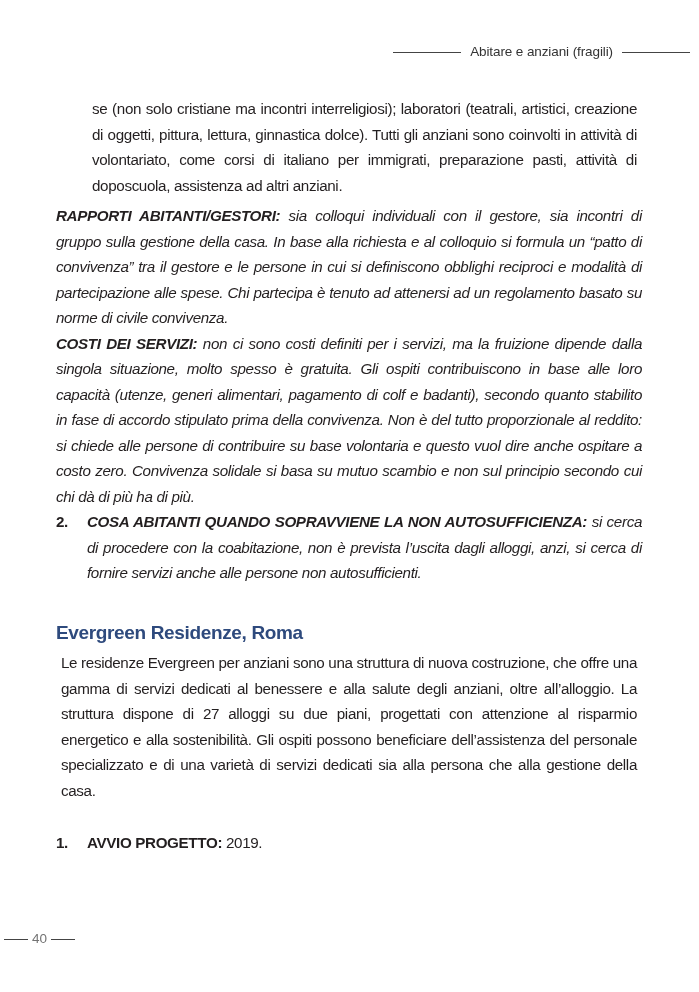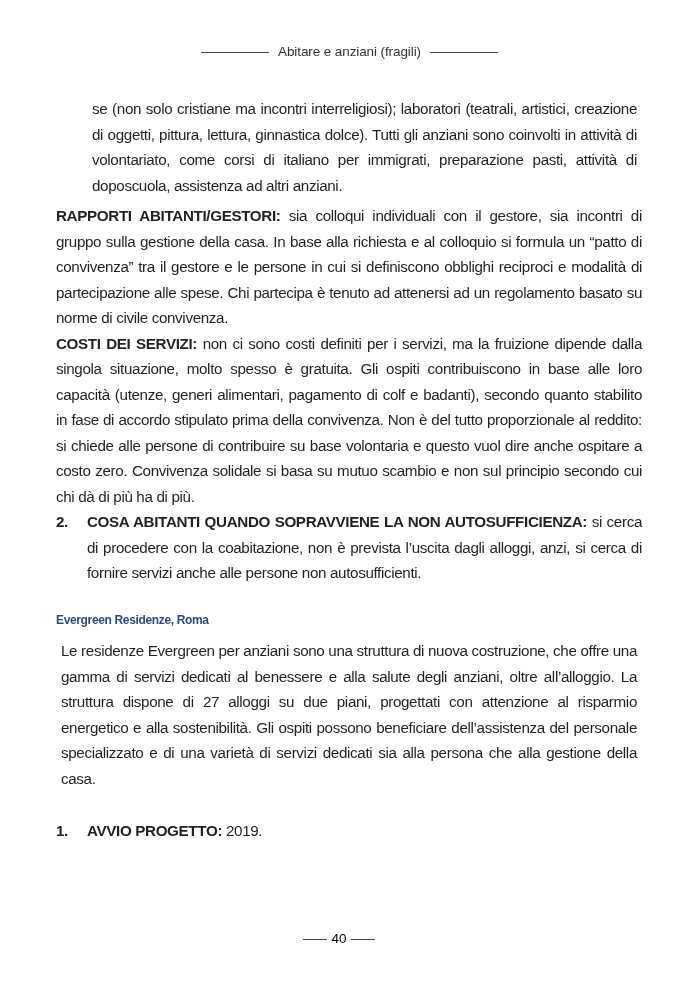--- a/index.html
+++ b/index.html
@@ -1,35 +1,35 @@
 <!DOCTYPE html>
 <html><head>
 <meta charset="utf-8">
 <style>
   html, body { margin: 0; padding: 0; background: #ffffff; }
   body { width: 699px; height: 992px; position: relative; overflow: hidden;
          font-family: "Liberation Sans", sans-serif; color: #231f20; }
-  .running-head { position: absolute; top: 44px; left: 0; width: 699px; text-align: center;
+  .running-head { position: absolute; top: 44px; left: 0; width: 699px; text-align: right;
                   font-size: 13.5px; color: #333; letter-spacing: -0.1px; }
   .running-head .rule { display: inline-block; width: 68px; height: 1px; background: #444;
                         vertical-align: middle; margin: 0 9px; }
   .content { position: absolute; top: 91px; left: 56px; width: 586px;
              font-size: 15.2px; line-height: 25.5px; letter-spacing: -0.35px; }
   .content p { margin: 5px; text-align: justify; }
   .item { display: flex; }
   .item .num { width: 31px; flex: none; font-weight: bold; }
-  .item .txt { flex: 1; text-align: justify; }
+  .item .txt { flex: 1; text-align: justify; font-style: italic; }
   .indent { padding-left: 31px; text-align: justify; }
   b { font-weight: bold; }
-  .section-title { color: #2e4a7d; font-weight: bold; margin-top: 22px; font-size: 12px; }
+  .section-title { color: #2e4a7d; font-weight: bold; margin-top: 34px; font-size: 19px; }
   .intro { text-align: justify; }
   .item-last { margin-top: 27px; display: flex; }
   .item-last .num { width: 31px; flex: none; font-weight: bold; }
-  .folio { position: absolute; top: 931px; left: 0; width: 678px; text-align: center;
-           font-size: 13.5px; color: #000000; }
+  .folio { position: absolute; top: 931px; left: 0; width: 678px; 
+           font-size: 13.5px; color: #737373; }
   .folio .rule { display: inline-block; width: 24px; height: 1px; background: #444;
                  vertical-align: middle; margin: 0 4px; }
 </style>
 </head>
 <body>
 
 <div class="running-head">
   <span class="rule"></span><span>Abitare e anziani (fragili)</span><span class="rule"></span>
 </div>
 

